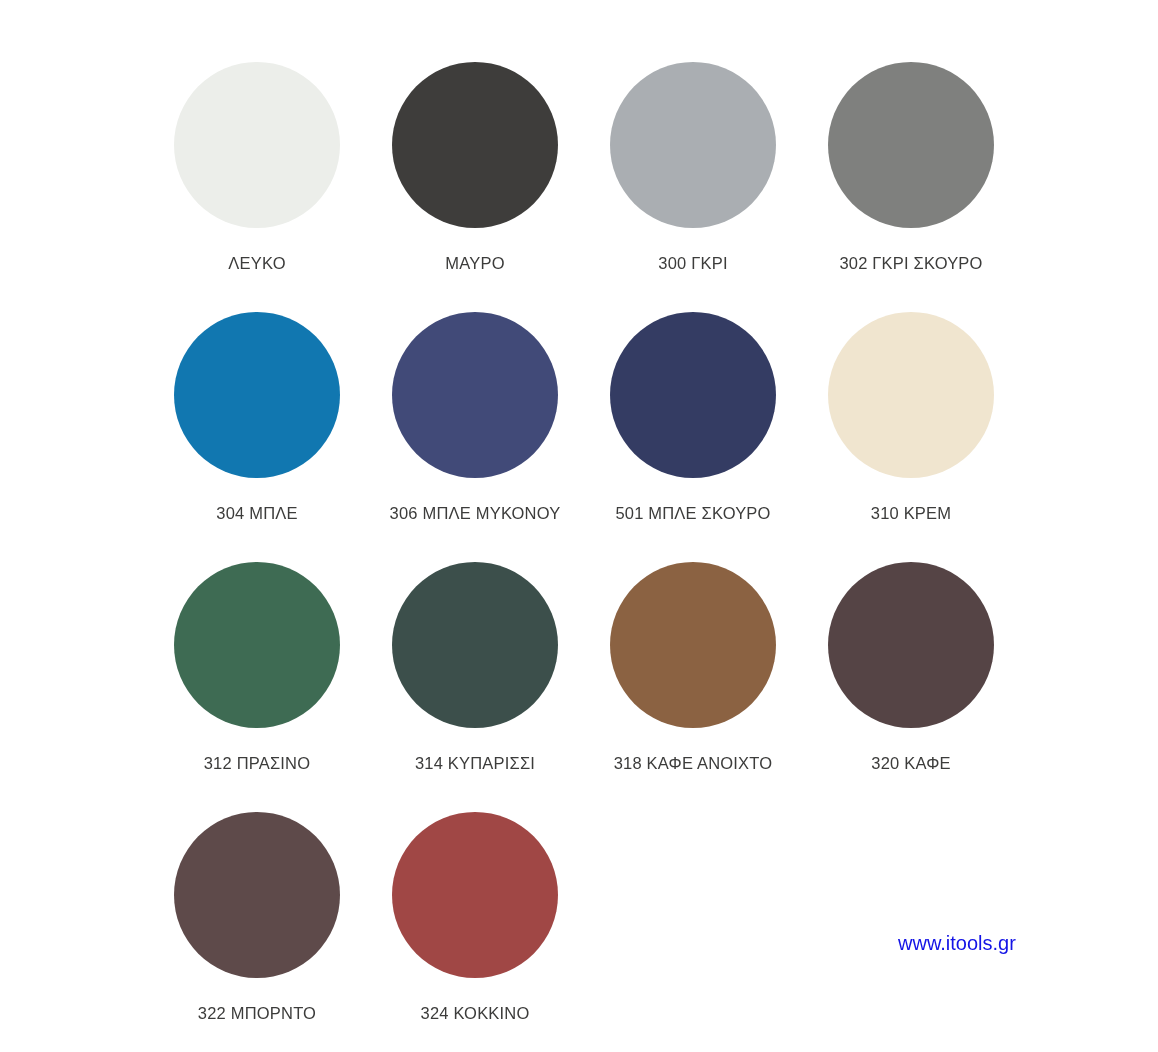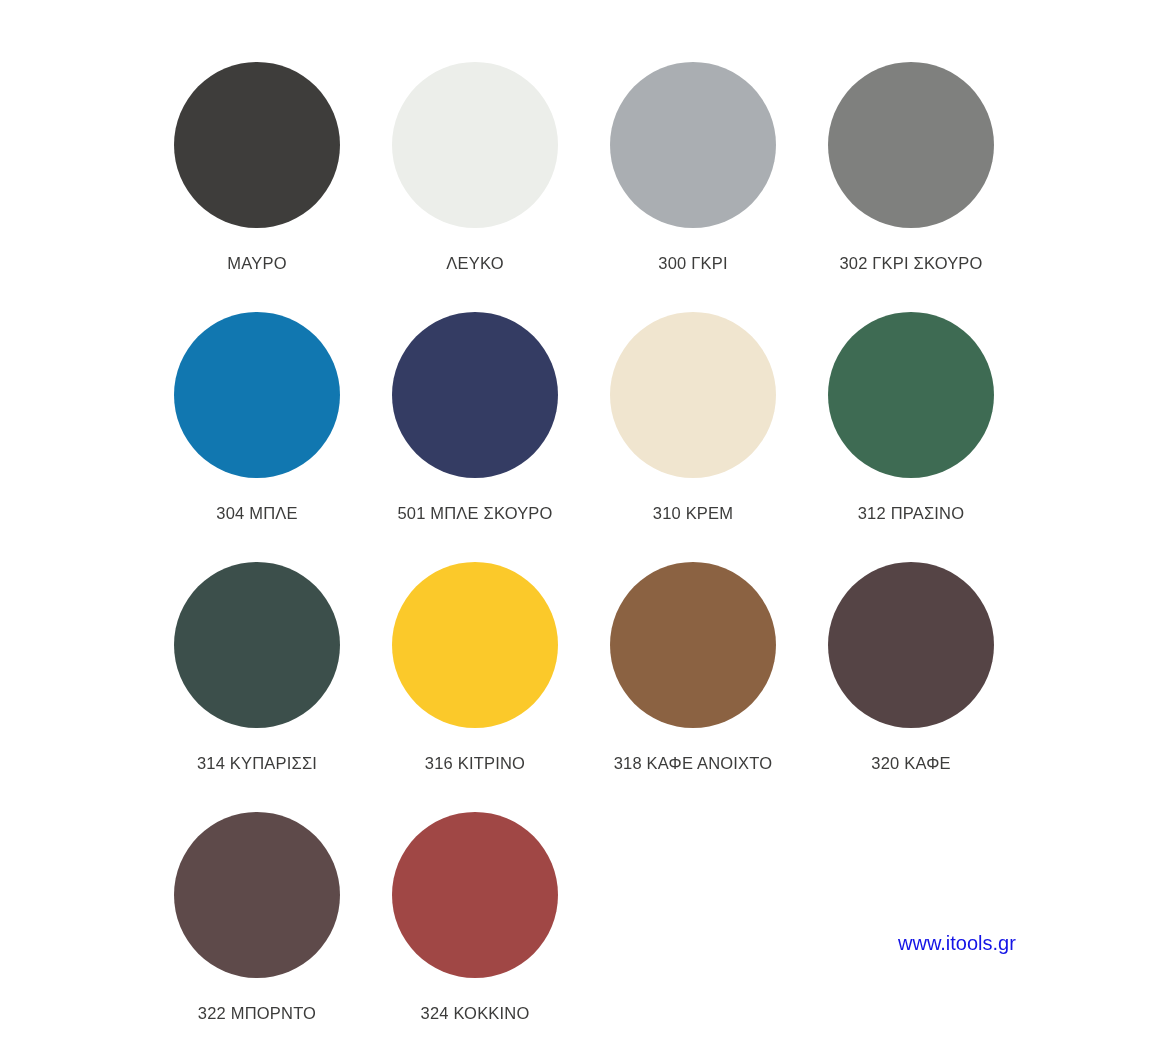--- a/index.html
+++ b/index.html
@@ -58,58 +58,58 @@
     white-space: nowrap;
     text-align: right;
   }
 </style>
 </head>
 <body>
 
 <div class="palette-sheet">
   <div class="swatch-grid">
       <div class="swatch-cell">
+        <span class="swatch-disc" style="background: rgb(236, 238, 234);"></span>
+        <div class="swatch-label">ΛΕΥΚΟ</div>
+      </div>
+      <div class="swatch-cell">
         <span class="swatch-disc" style="background: rgb(62, 61, 59);"></span>
         <div class="swatch-label">ΜΑΥΡΟ</div>
-      </div>
-      <div class="swatch-cell">
-        <span class="swatch-disc" style="background: rgb(236, 238, 234);"></span>
-        <div class="swatch-label">ΛΕΥΚΟ</div>
       </div>
       <div class="swatch-cell">
         <span class="swatch-disc" style="background: rgb(170, 174, 178);"></span>
         <div class="swatch-label">300 ΓΚΡΙ</div>
       </div>
       <div class="swatch-cell">
         <span class="swatch-disc" style="background: rgb(127, 128, 126);"></span>
         <div class="swatch-label">302 ΓΚΡΙ ΣΚΟΥΡΟ</div>
       </div>
       <div class="swatch-cell">
         <span class="swatch-disc" style="background: rgb(17, 119, 176);"></span>
         <div class="swatch-label">304 ΜΠΛΕ</div>
+      </div>
+      <div class="swatch-cell">
+        <span class="swatch-disc" style="background: rgb(65, 74, 120);"></span>
+        <div class="swatch-label">306 ΜΠΛΕ ΜΥΚΟΝΟΥ</div>
       </div>
       <div class="swatch-cell">
         <span class="swatch-disc" style="background: rgb(52, 60, 99);"></span>
         <div class="swatch-label">501 ΜΠΛΕ ΣΚΟΥΡΟ</div>
       </div>
       <div class="swatch-cell">
         <span class="swatch-disc" style="background: rgb(240, 229, 207);"></span>
         <div class="swatch-label">310 ΚΡΕΜ</div>
       </div>
       <div class="swatch-cell">
         <span class="swatch-disc" style="background: rgb(62, 107, 83);"></span>
         <div class="swatch-label">312 ΠΡΑΣΙΝΟ</div>
       </div>
       <div class="swatch-cell">
         <span class="swatch-disc" style="background: rgb(60, 79, 75);"></span>
         <div class="swatch-label">314 ΚΥΠΑΡΙΣΣΙ</div>
-      </div>
-      <div class="swatch-cell">
-        <span class="swatch-disc" style="background: rgb(251, 201, 42);"></span>
-        <div class="swatch-label">316 ΚΙΤΡΙΝΟ</div>
       </div>
       <div class="swatch-cell">
         <span class="swatch-disc" style="background: rgb(139, 98, 66);"></span>
         <div class="swatch-label">318 ΚΑΦΕ ΑΝΟΙΧΤΟ</div>
       </div>
       <div class="swatch-cell">
         <span class="swatch-disc" style="background: rgb(85, 68, 69);"></span>
         <div class="swatch-label">320 ΚΑΦΕ</div>
       </div>
       <div class="swatch-cell">

